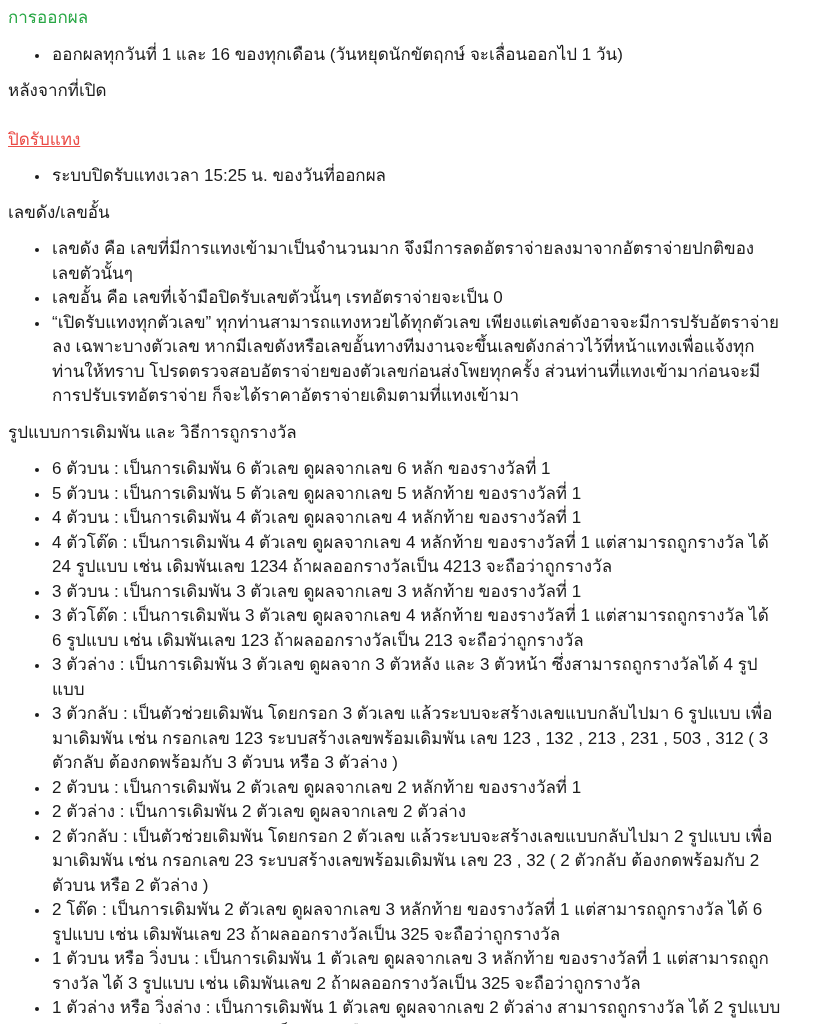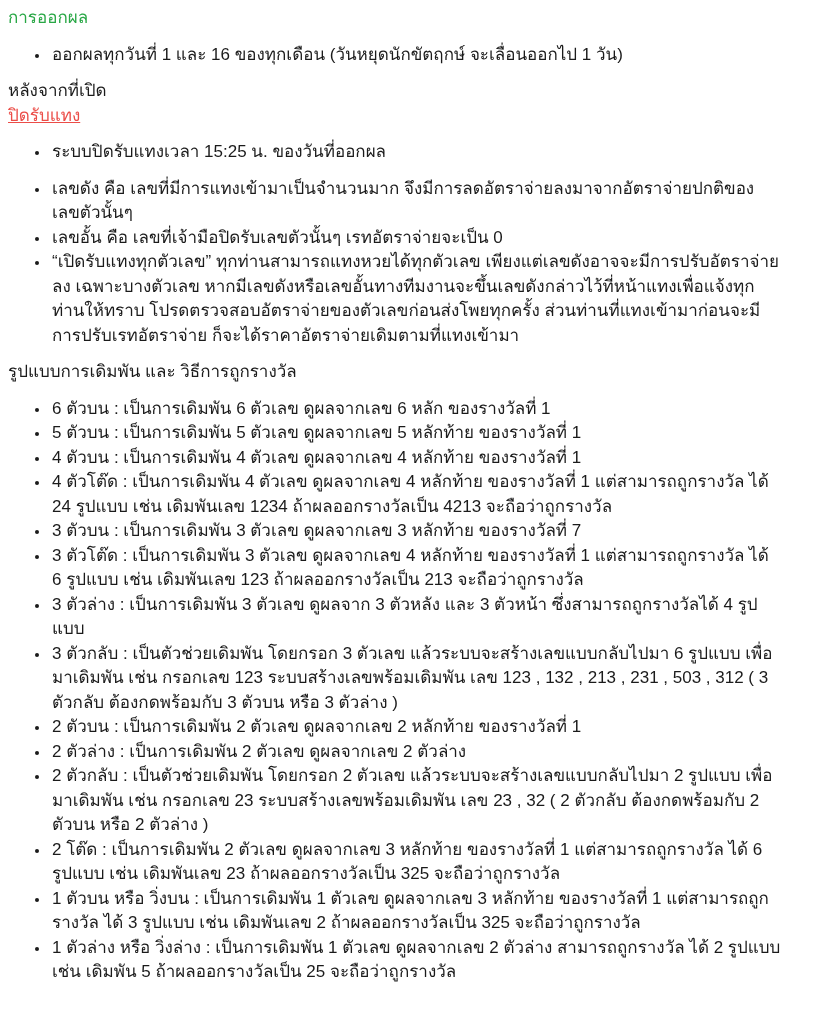--- a/index.html
+++ b/index.html
@@ -33,20 +33,21 @@
     line-height: 24.5px;
     font-weight: 400;
   }
   a.h { cursor: pointer; }
   .h.green {
     color: var(--green-color, #28a745);
   }
   .h.red {
     color: var(--red-color, #eb4d48);
     text-decoration: underline;
+    margin-top: 24px;
   }
   ul.blist {
     margin: 12px;
     padding: 0 0 0 30px;
     list-style-type: disc;
   }
   ul.blist li {
     padding-left: 2px;
   }
   ul.blist li::marker {
@@ -68,35 +69,36 @@
 
 
   <span class="h">หลังจากที่เปิด</span>
 
   <a class="h red">ปิดรับแทง</a>
 
   <ul class="blist">
       <li>ระบบปิดรับแทงเวลา 15:25 น. ของวันที่ออกผล</li>
     </ul>
 
+  <span class="h">เลขดัง/เลขอั้น</span>
 
   <ul class="blist">
       <li>เลขดัง คือ เลขที่มีการแทงเข้ามาเป็นจำนวนมาก จึงมีการลดอัตราจ่ายลงมาจากอัตราจ่ายปกติของเลขตัวนั้นๆ</li>
       <li>เลขอั้น คือ เลขที่เจ้ามือปิดรับเลขตัวนั้นๆ เรทอัตราจ่ายจะเป็น 0</li>
       <li>“เปิดรับแทงทุกตัวเลข” ทุกท่านสามารถแทงหวยได้ทุกตัวเลข เพียงแต่เลขดังอาจจะมีการปรับอัตราจ่ายลง เฉพาะบางตัวเลข หากมีเลขดังหรือเลขอั้นทางทีมงานจะขึ้นเลขดังกล่าวไว้ที่หน้าแทงเพื่อแจ้งทุกท่านให้ทราบ โปรดตรวจสอบอัตราจ่ายของตัวเลขก่อนส่งโพยทุกครั้ง ส่วนท่านที่แทงเข้ามาก่อนจะมีการปรับเรทอัตราจ่าย ก็จะได้ราคาอัตราจ่ายเดิมตามที่แทงเข้ามา</li>
     </ul>
 
   <span class="h">รูปแบบการเดิมพัน และ วิธีการถูกรางวัล</span>
 
   <ul class="blist">
       <li>6 ตัวบน : เป็นการเดิมพัน 6 ตัวเลข ดูผลจากเลข 6 หลัก ของรางวัลที่ 1</li>
       <li>5 ตัวบน : เป็นการเดิมพัน 5 ตัวเลข ดูผลจากเลข 5 หลักท้าย ของรางวัลที่ 1</li>
       <li>4 ตัวบน : เป็นการเดิมพัน 4 ตัวเลข ดูผลจากเลข 4 หลักท้าย ของรางวัลที่ 1</li>
       <li>4 ตัวโต๊ด : เป็นการเดิมพัน 4 ตัวเลข ดูผลจากเลข 4 หลักท้าย ของรางวัลที่ 1 แต่สามารถถูกรางวัล ได้ 24 รูปแบบ เช่น เดิมพันเลข 1234 ถ้าผลออกรางวัลเป็น 4213 จะถือว่าถูกรางวัล</li>
-      <li>3 ตัวบน : เป็นการเดิมพัน 3 ตัวเลข ดูผลจากเลข 3 หลักท้าย ของรางวัลที่ 7</li>
+      <li>3 ตัวบน : เป็นการเดิมพัน 3 ตัวเลข ดูผลจากเลข 3 หลักท้าย ของรางวัลที่ 1</li>
       <li>3 ตัวโต๊ด : เป็นการเดิมพัน 3 ตัวเลข ดูผลจากเลข 4 หลักท้าย ของรางวัลที่ 1 แต่สามารถถูกรางวัล ได้ 6 รูปแบบ เช่น เดิมพันเลข 123 ถ้าผลออกรางวัลเป็น 213 จะถือว่าถูกรางวัล</li>
       <li>3 ตัวล่าง : เป็นการเดิมพัน 3 ตัวเลข ดูผลจาก 3 ตัวหลัง และ 3 ตัวหน้า ซึ่งสามารถถูกรางวัลได้ 4 รูปแบบ</li>
       <li>3 ตัวกลับ : เป็นตัวช่วยเดิมพัน โดยกรอก 3 ตัวเลข แล้วระบบจะสร้างเลขแบบกลับไปมา 6 รูปแบบ เพื่อมาเดิมพัน เช่น กรอกเลข 123 ระบบสร้างเลขพร้อมเดิมพัน เลข 123 , 132 , 213 , 231 , 503 , 312 ( 3 ตัวกลับ ต้องกดพร้อมกับ 3 ตัวบน หรือ 3 ตัวล่าง )</li>
       <li>2 ตัวบน : เป็นการเดิมพัน 2 ตัวเลข ดูผลจากเลข 2 หลักท้าย ของรางวัลที่ 1</li>
       <li>2 ตัวล่าง : เป็นการเดิมพัน 2 ตัวเลข ดูผลจากเลข 2 ตัวล่าง</li>
       <li>2 ตัวกลับ : เป็นตัวช่วยเดิมพัน โดยกรอก 2 ตัวเลข แล้วระบบจะสร้างเลขแบบกลับไปมา 2 รูปแบบ เพื่อมาเดิมพัน เช่น กรอกเลข 23 ระบบสร้างเลขพร้อมเดิมพัน เลข 23 , 32 ( 2 ตัวกลับ ต้องกดพร้อมกับ 2 ตัวบน หรือ 2 ตัวล่าง )</li>
       <li>2 โต๊ด : เป็นการเดิมพัน 2 ตัวเลข ดูผลจากเลข 3 หลักท้าย ของรางวัลที่ 1 แต่สามารถถูกรางวัล ได้ 6 รูปแบบ เช่น เดิมพันเลข 23 ถ้าผลออกรางวัลเป็น 325 จะถือว่าถูกรางวัล</li>
       <li>1 ตัวบน หรือ วิ่งบน : เป็นการเดิมพัน 1 ตัวเลข ดูผลจากเลข 3 หลักท้าย ของรางวัลที่ 1 แต่สามารถถูกรางวัล ได้ 3 รูปแบบ เช่น เดิมพันเลข 2 ถ้าผลออกรางวัลเป็น 325 จะถือว่าถูกรางวัล</li>
       <li>1 ตัวล่าง หรือ วิ่งล่าง : เป็นการเดิมพัน 1 ตัวเลข ดูผลจากเลข 2 ตัวล่าง สามารถถูกรางวัล ได้ 2 รูปแบบ เช่น เดิมพัน 5 ถ้าผลออกรางวัลเป็น 25 จะถือว่าถูกรางวัล</li>
     </ul>

